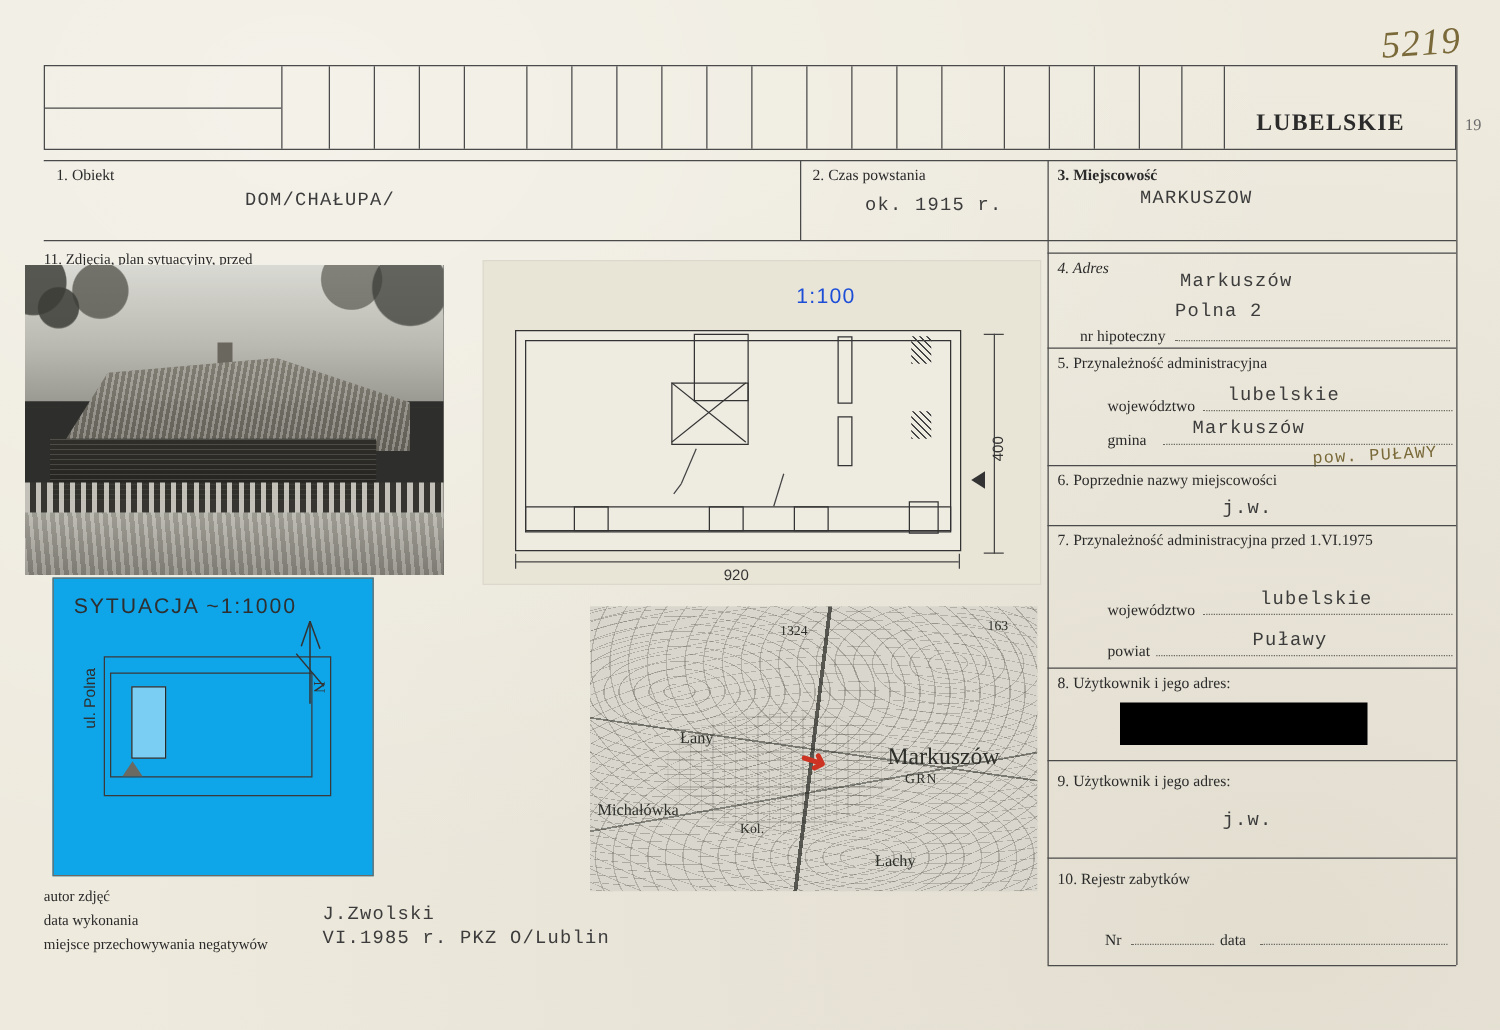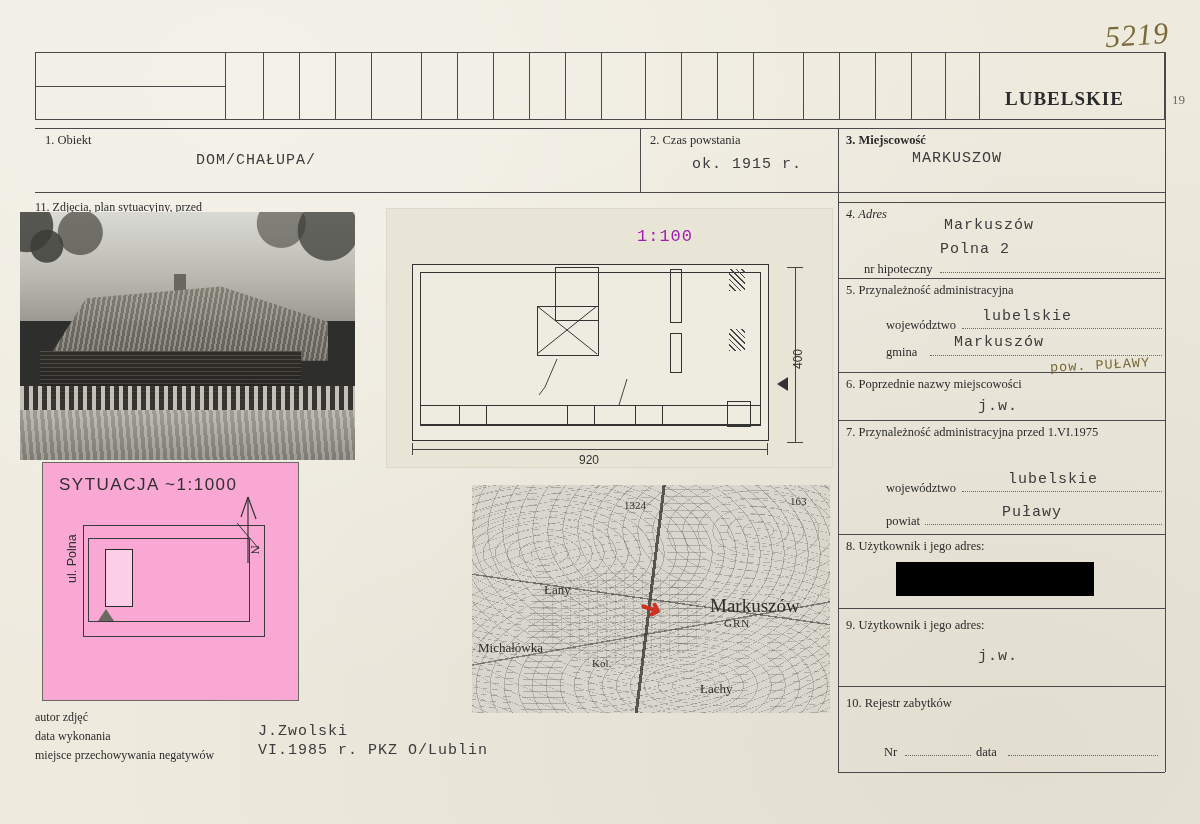--- a/index.html
+++ b/index.html
@@ -159,22 +159,22 @@
     background:#e8e5d7;
     border:1px solid rgba(0,0,0,0.05);
   }
   .plan-title{
     position:absolute;left:36px;top:18px;
     font-family:"Liberation Sans", sans-serif;
     font-size:18px;letter-spacing:2px;color:#2f2f2f;
   }
   .plan-scale{
     position:absolute;left:250px;top:18px;
-    font-family:Liberation Mono, monospace;
-    font-size:17px;letter-spacing:1px;color:#a21caf;
+    font-family:Liberation Sans, sans-serif;
+    font-size:17px;letter-spacing:1px;color:#1d4ed8;
   }
   .plan-outer{
     position:absolute;left:25px;top:55px;width:355px;height:175px;
     border:1.5px solid #333;
     background:rgba(255,255,255,0.25);
   }
   .plan-inner{
     position:absolute;left:33px;top:63px;width:339px;height:152px;
     border:1px solid #333;
   }
@@ -197,21 +197,21 @@
     font-size:12px;color:#333;
   }
   .plan-dim-label.vert{
     transform:rotate(-90deg);transform-origin:left top;
   }
   .plan-tick{position:absolute;background:#444;}
 
   
   .situ{
     position:absolute;left:42px;top:462px;width:255px;height:237px;
-    background:#f9a8d4;
+    background:#0ea5e9;
     border:1px solid #6b6b63;
   }
   .situ-title{
     position:absolute;left:16px;top:12px;
     font-family:"Liberation Sans", sans-serif;
     font-size:17px;letter-spacing:1.5px;color:#2f2f2f;
   }
   .situ-plot{
     position:absolute;left:40px;top:62px;width:180px;height:110px;
     border:1px solid #3a3a3a;

